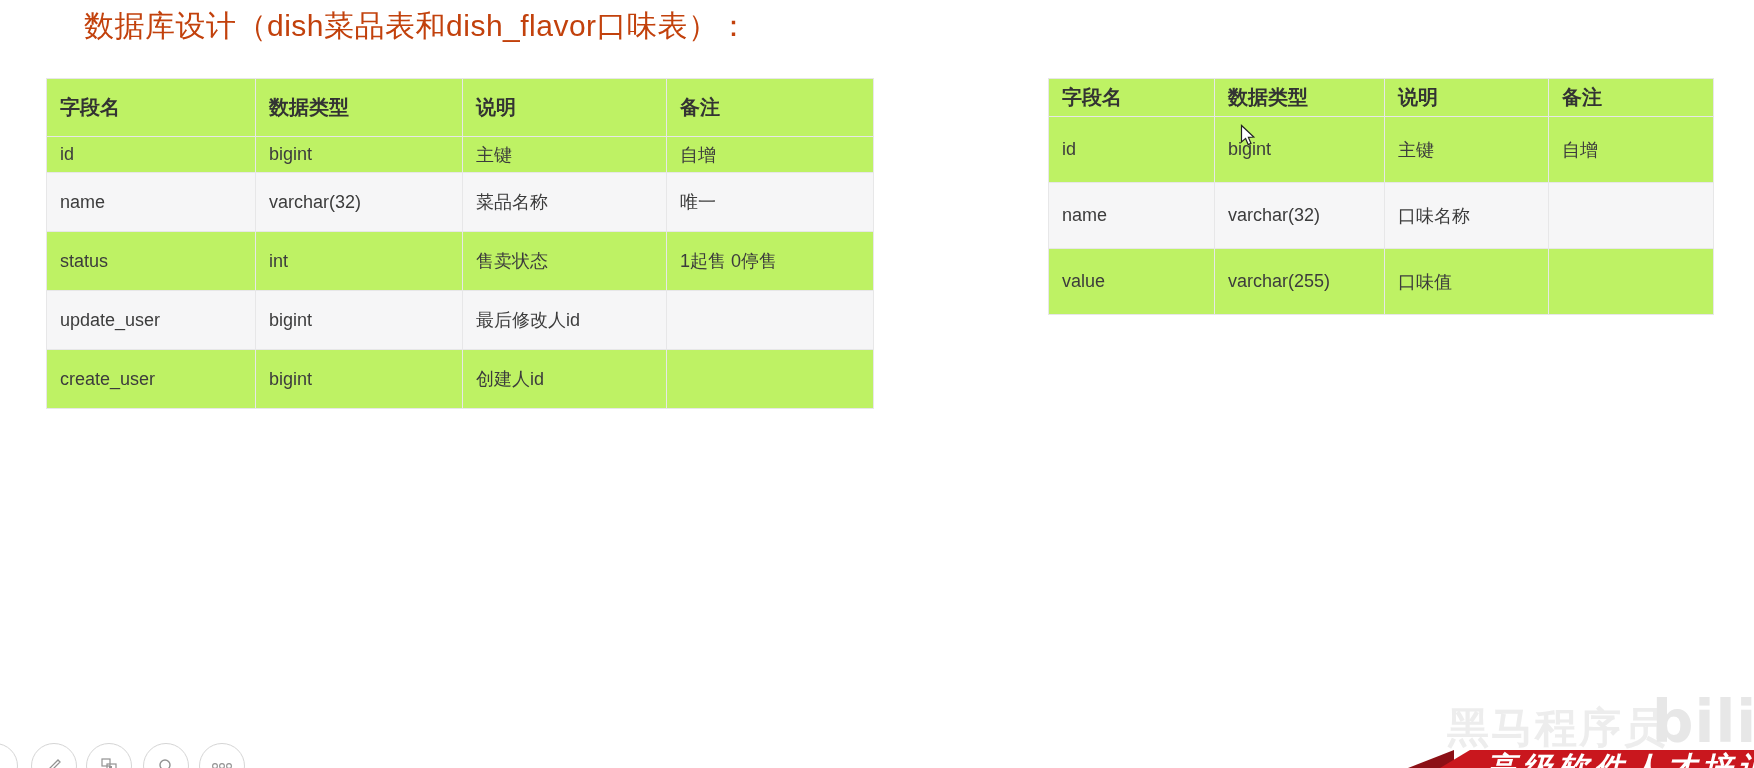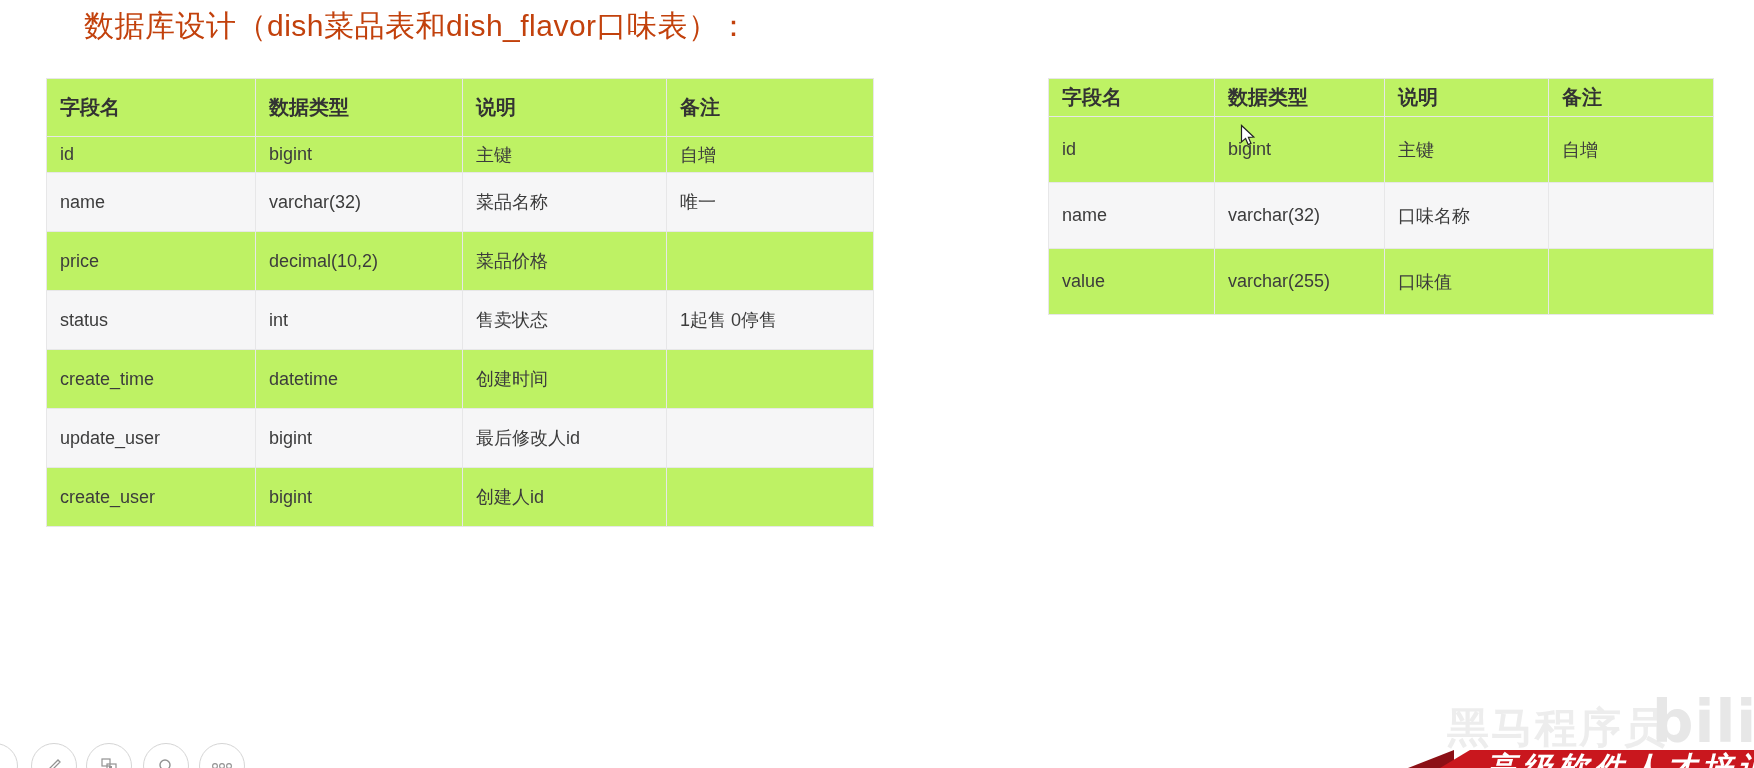--- a/index.html
+++ b/index.html
@@ -99,36 +99,24 @@
         <td>主键</td>
         <td>自增</td>
       </tr>
       <tr>
         <td>name</td>
         <td>varchar(32)</td>
         <td>菜品名称</td>
         <td>唯一</td>
       </tr>
       <tr>
-        <td>price</td>
-        <td>decimal(10,2)</td>
-        <td>菜品价格</td>
-        <td></td>
-      </tr>
-      <tr>
         <td>status</td>
         <td>int</td>
         <td>售卖状态</td>
         <td>1起售 0停售</td>
-      </tr>
-      <tr>
-        <td>create_time</td>
-        <td>datetime</td>
-        <td>创建时间</td>
-        <td></td>
       </tr>
       <tr>
         <td>update_user</td>
         <td>bigint</td>
         <td>最后修改人id</td>
         <td></td>
       </tr>
       <tr>
         <td>create_user</td>
         <td>bigint</td>

